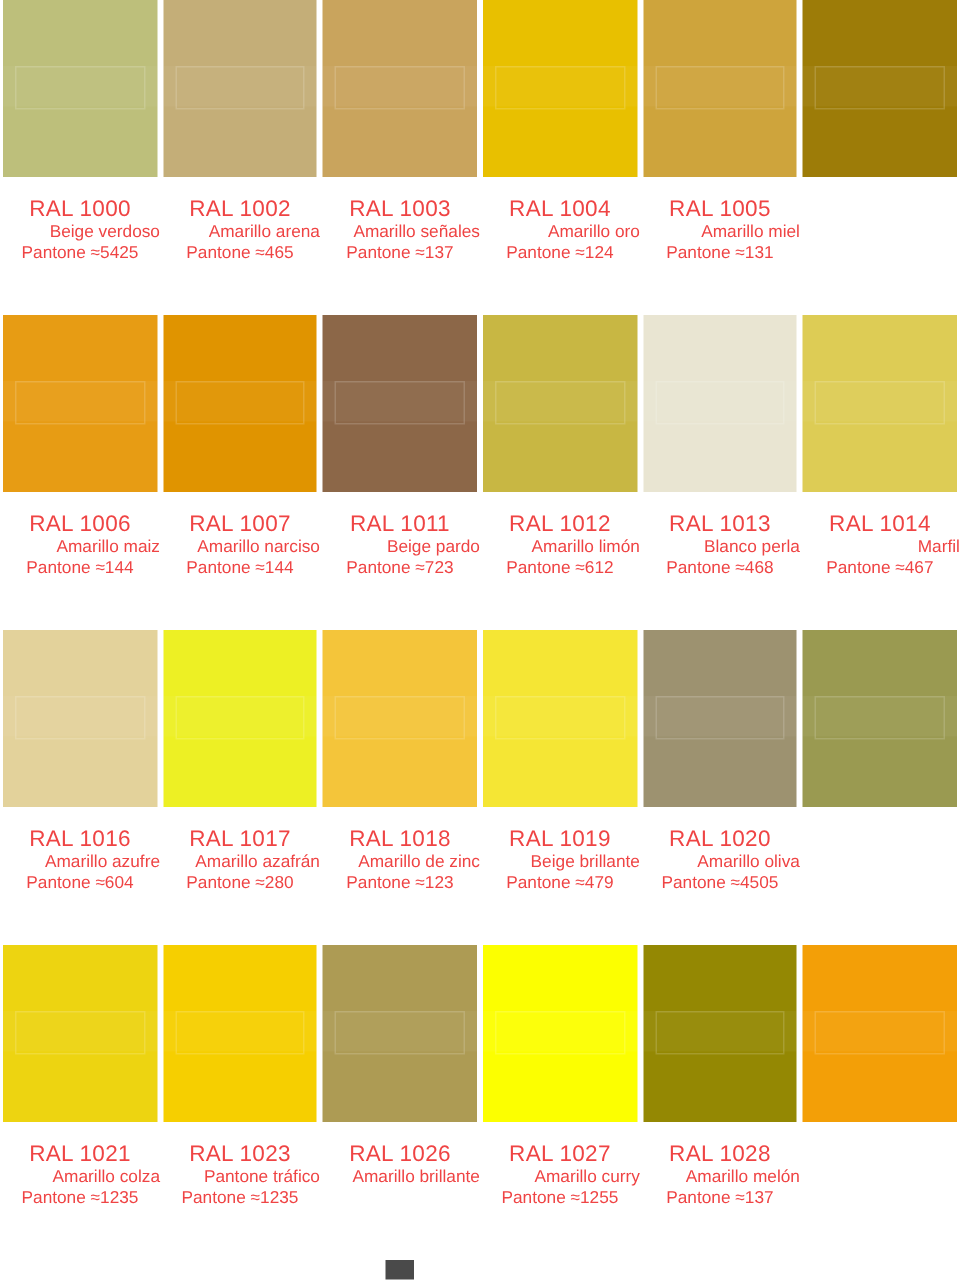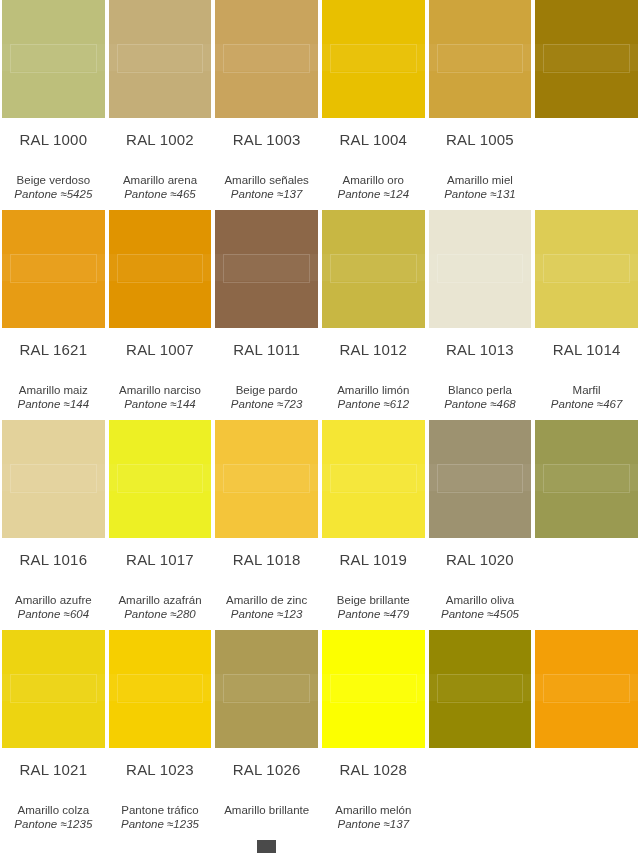--- a/index.html
+++ b/index.html
@@ -57,40 +57,39 @@
   }
   .labels{
     position:relative;
     width:640px;
     height:92px;
     display:flex;
   }
   .labelcell{
     width:106.666px;
     text-align:center;
-    color:#404040;
+    color:#ef4444;
   }
   .ral{
     font-size:15px;
     line-height:17px;
     margin-top:13px;
     letter-spacing:0.2px;
     white-space:nowrap;
   }
   .nm{
     font-size:11.5px;
     line-height:14px;
-    margin-top:25px;
     white-space:nowrap;
+    text-align:right;
   }
   .pt{
     font-size:11.5px;
     line-height:14px;
     white-space:nowrap;
-    font-style:italic;
   }
   .pt.empty{visibility:hidden;}
   
   #bottom-sliver{
     position:absolute;
     left:0;top:840px;
     width:640px;height:13px;
   }
   #bottom-sliver .cell{height:13px;}
   #bottom-sliver .chip:after,#bottom-sliver .chip:before{display:none;}
@@ -164,21 +163,21 @@
         </div>
         <div class="cell">
           <div class="chip" style="--c: #E9E5D2;"></div>
         </div>
         <div class="cell">
           <div class="chip" style="--c: #DDCC55;"></div>
         </div>
       </div>
       <div class="labels">
         <div class="labelcell">
-          <div class="ral">RAL 1621</div>
+          <div class="ral">RAL 1006</div>
           <div class="nm">Amarillo maiz</div>
           <div class="pt">Pantone ≈144</div>
         </div>
         <div class="labelcell">
           <div class="ral">RAL 1007</div>
           <div class="nm">Amarillo narciso</div>
           <div class="pt">Pantone ≈144</div>
         </div>
         <div class="labelcell">
           <div class="ral">RAL 1011</div>
@@ -282,20 +281,25 @@
           <div class="ral">RAL 1023</div>
           <div class="nm">Pantone tráfico</div>
           <div class="pt">Pantone ≈1235</div>
         </div>
         <div class="labelcell">
           <div class="ral">RAL 1026</div>
           <div class="nm">Amarillo brillante</div>
           <div class="pt empty"></div>
         </div>
         <div class="labelcell">
+          <div class="ral">RAL 1027</div>
+          <div class="nm">Amarillo curry</div>
+          <div class="pt">Pantone ≈1255</div>
+        </div>
+        <div class="labelcell">
           <div class="ral">RAL 1028</div>
           <div class="nm">Amarillo melón</div>
           <div class="pt">Pantone ≈137</div>
         </div>
       </div>
     </div>
     <div id="bottom-sliver">
       <div class="swatch-strip" style="height: 13px;">
         <div class="cell">
           <div class="chip" style="--c: #ffffff; background: rgb(255, 255, 255);"></div>

